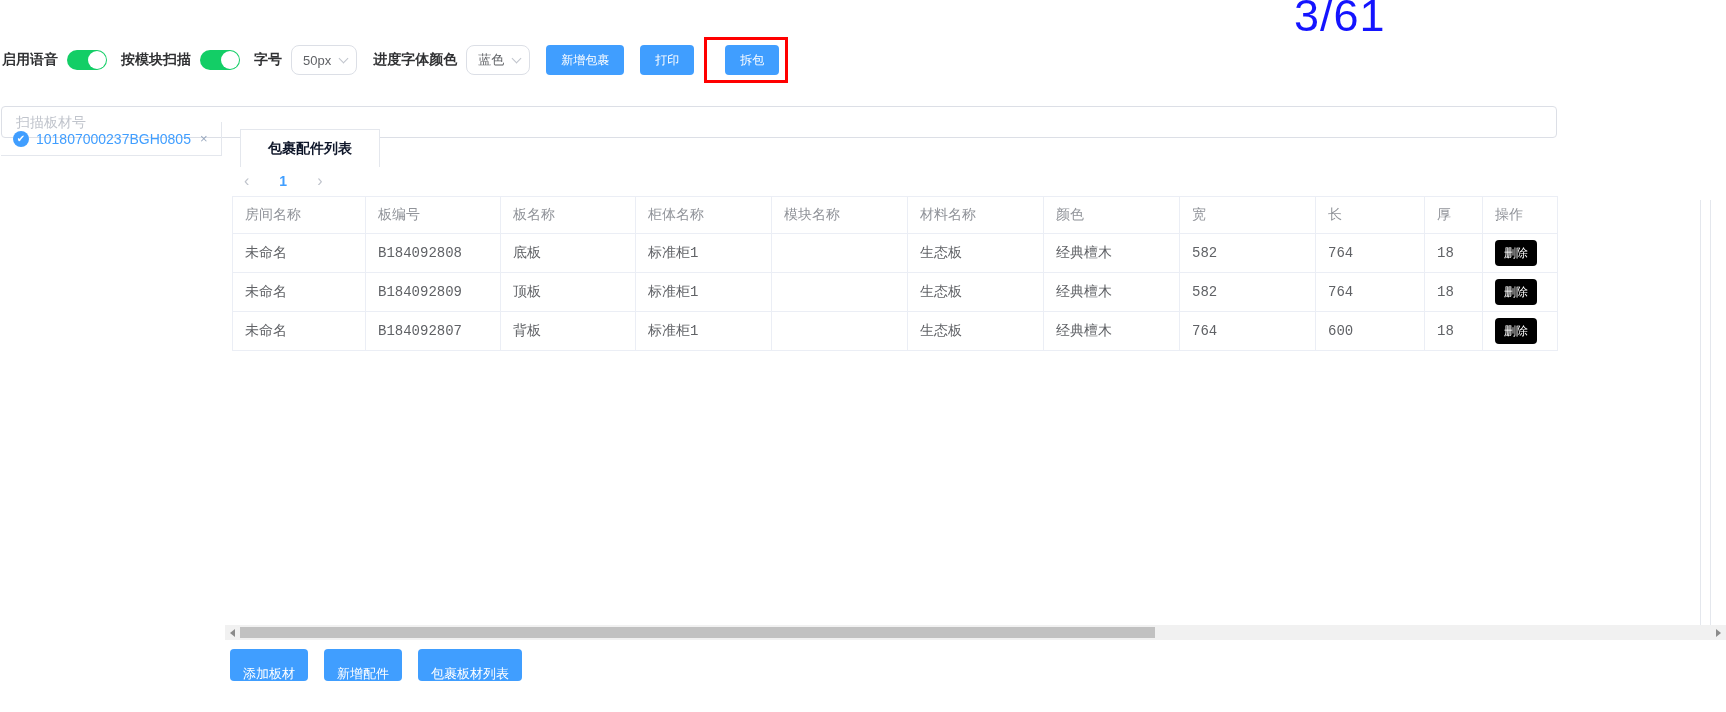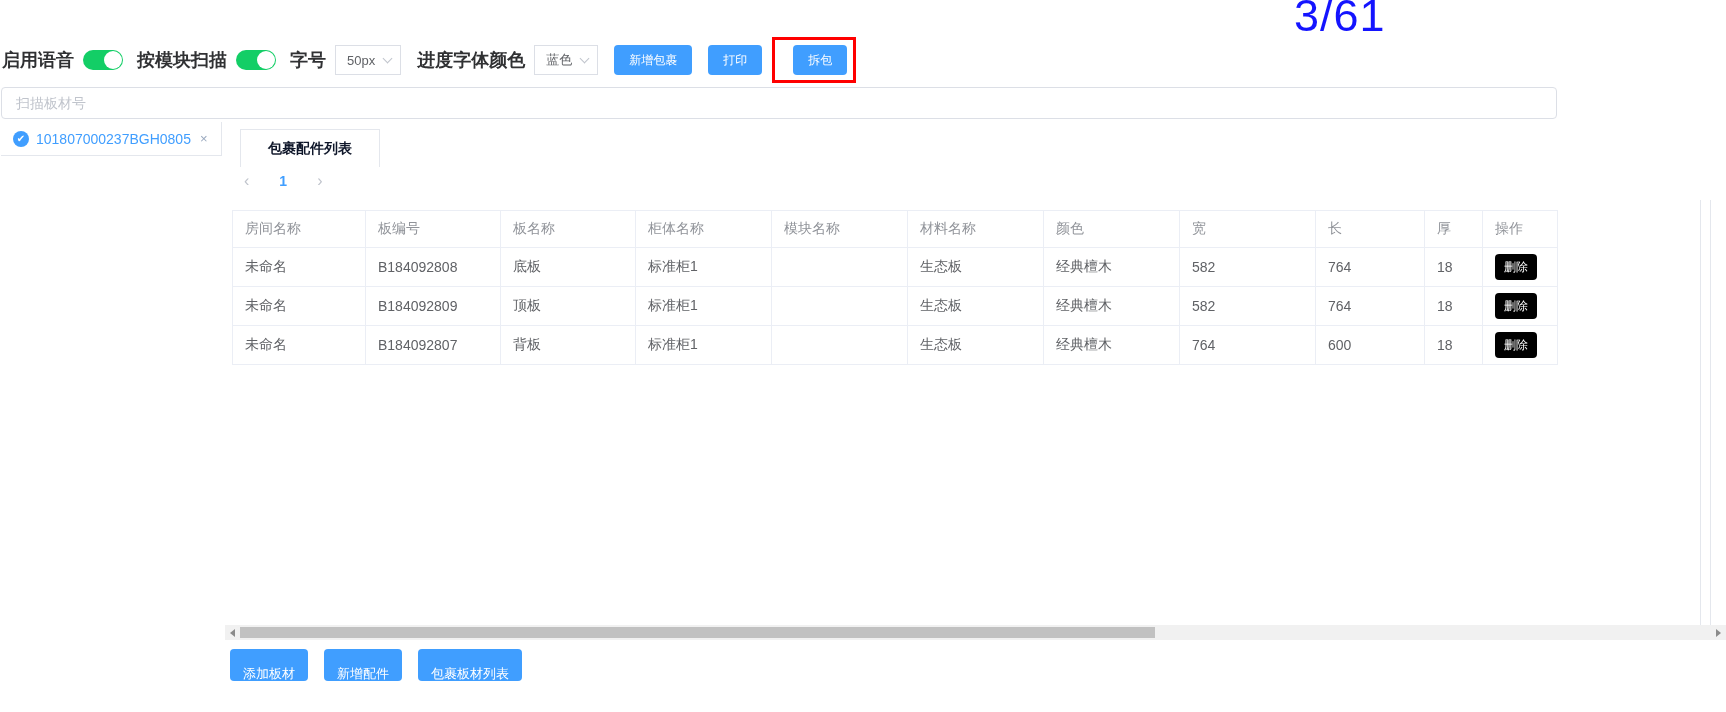--- a/index.html
+++ b/index.html
@@ -4,31 +4,31 @@
 <style>
   * { box-sizing: border-box; margin: 0; padding: 0; }
   html, body { width: 1726px; height: 712px; background: #fff; overflow: hidden; }
   body { position: relative; font-family: "Liberation Sans", "DejaVu Sans", sans-serif; color: #303133; }
 
   
   .progress-num { position: absolute; top: -7px; left: 1294px; font-size: 45px; line-height: 1; color: #1414ff; letter-spacing: 1px; }
 
   
   .toolbar { position: absolute; top: 44px; left: 2px; height: 32px; display: flex; align-items: center; }
-  .tb-label { font-size: 18px; font-weight: 700; color: #303133; white-space: nowrap; }
+  .tb-label { font-size: 14px; font-weight: 700; color: #303133; white-space: nowrap; }
   .switch { width: 40px; height: 20px; border-radius: 10px; background: #13ce66; position: relative; margin: 0 14px 0 9px; cursor: pointer; flex: none; }
   .switch .knob { position: absolute; top: 1px; right: 1px; width: 18px; height: 18px; border-radius: 50%; background: #fff; }
-  .select { height: 30px; border: 1px solid #dcdfe6; border-radius: 0; background: #fff; display: flex; align-items: center; padding: 0 9px 0 11px; margin: 0 16px 0 9px; color: #606266; font-size: 13px; cursor: pointer; justify-content: center; }
+  .select { height: 30px; border: 1px solid #dcdfe6; border-radius: 8px; background: #fff; display: flex; align-items: center; padding: 0 9px 0 11px; margin: 0 16px 0 9px; color: #606266; font-size: 13px; cursor: pointer; justify-content: center; }
   .chev { width: 7px; height: 7px; border-right: 1px solid #c0c4cc; border-bottom: 1px solid #c0c4cc; transform: rotate(45deg); margin: -4px 0 0 9px; }
   .btn { height: 30px; background: #409eff; color: #fff; border: none; border-radius: 4px; font-size: 12px; padding: 0 15px; cursor: pointer; font-family: inherit; white-space: nowrap; }
   .btn + .btn { margin-left: 16px; }
   .annot { border: 3px solid #ff0000; padding: 5px 6px; margin-left: 10px; line-height: 0; }
 
   
-  .search-input { position: absolute; top: 87px; left: 1px; width: 1556px; height: 32px; border: 1px solid #dcdfe6; border-radius: 4px; padding: 0 14px; font-size: 14px; color: #606266; font-family: inherit; outline: none; }
+  .search-input { position: absolute; top: 106px; left: 1px; width: 1556px; height: 32px; border: 1px solid #dcdfe6; border-radius: 4px; padding: 0 14px; font-size: 14px; color: #606266; font-family: inherit; outline: none; }
   .search-input::placeholder { color: #c0c4cc; }
 
   
   .scan-item { position: absolute; top: 122px; left: 1px; width: 221px; height: 34px; border-right: 1px solid #e4e7ed; border-bottom: 1px solid #e4e7ed; display: flex; align-items: center; padding-left: 12px; }
   .check-icon { width: 16px; height: 16px; border-radius: 50%; background: #409eff; color: #fff; font-size: 10px; line-height: 16px; text-align: center; flex: none; }
   .scan-id { color: #409eff; font-size: 14px; margin-left: 7px; text-align: right; }
   .close-x { color: #9aa9bf; font-size: 13px; margin-left: 9px; cursor: pointer; }
 
   
   .tabs { position: absolute; top: 129px; left: 240px; display: flex; }
@@ -36,21 +36,21 @@
   .tab:last-child { border-right: 1px solid #e4e7ed; }
   .tab.active { color: #409eff; }
   .tab.inactive { color: #0f172a; font-weight: 700; }
 
   
   .pagination { position: absolute; top: 172px; left: 238px; display: flex; align-items: center; font-size: 14px; }
   .pg-arrow { color: #c0c4cc; font-size: 16px; cursor: pointer; padding: 0 6px; }
   .pg-num { color: #409eff; font-weight: 700; margin: 0 24px; cursor: pointer; }
 
   
-  .tbl { position: absolute; top: 210px; left: 232px; width: 1325px; border-collapse: collapse; table-layout: fixed; background: #fff; }
+  .tbl { position: absolute; top: 196px; left: 232px; width: 1325px; border-collapse: collapse; table-layout: fixed; background: #fff; font-family: Liberation Mono, monospace; }
   .tbl th, .tbl td { border: 1px solid #ebeef5; font-weight: 400; text-align: left; padding: 0 0 0 12px; font-size: 14px; overflow: hidden; white-space: nowrap; }
   .tbl th { height: 37px; color: #909399; }
   .tbl td { height: 39px; color: #606266; }
   .del-btn { height: 26px; background: #000000; color: #fff; border: none; border-radius: 4px; font-size: 12px; padding: 0 9px; cursor: pointer; font-family: inherit; }
 
   
   .v-gutter { position: absolute; left: 1700px; top: 200px; width: 11px; height: 425px; border-left: 1px solid #e4e7ed; border-right: 1px solid #e4e7ed; background: #fff; }
 
   
   .h-scrollbar { position: absolute; left: 225px; top: 625px; width: 1501px; height: 15px; background: #f1f1f1; display: flex; align-items: center; }

